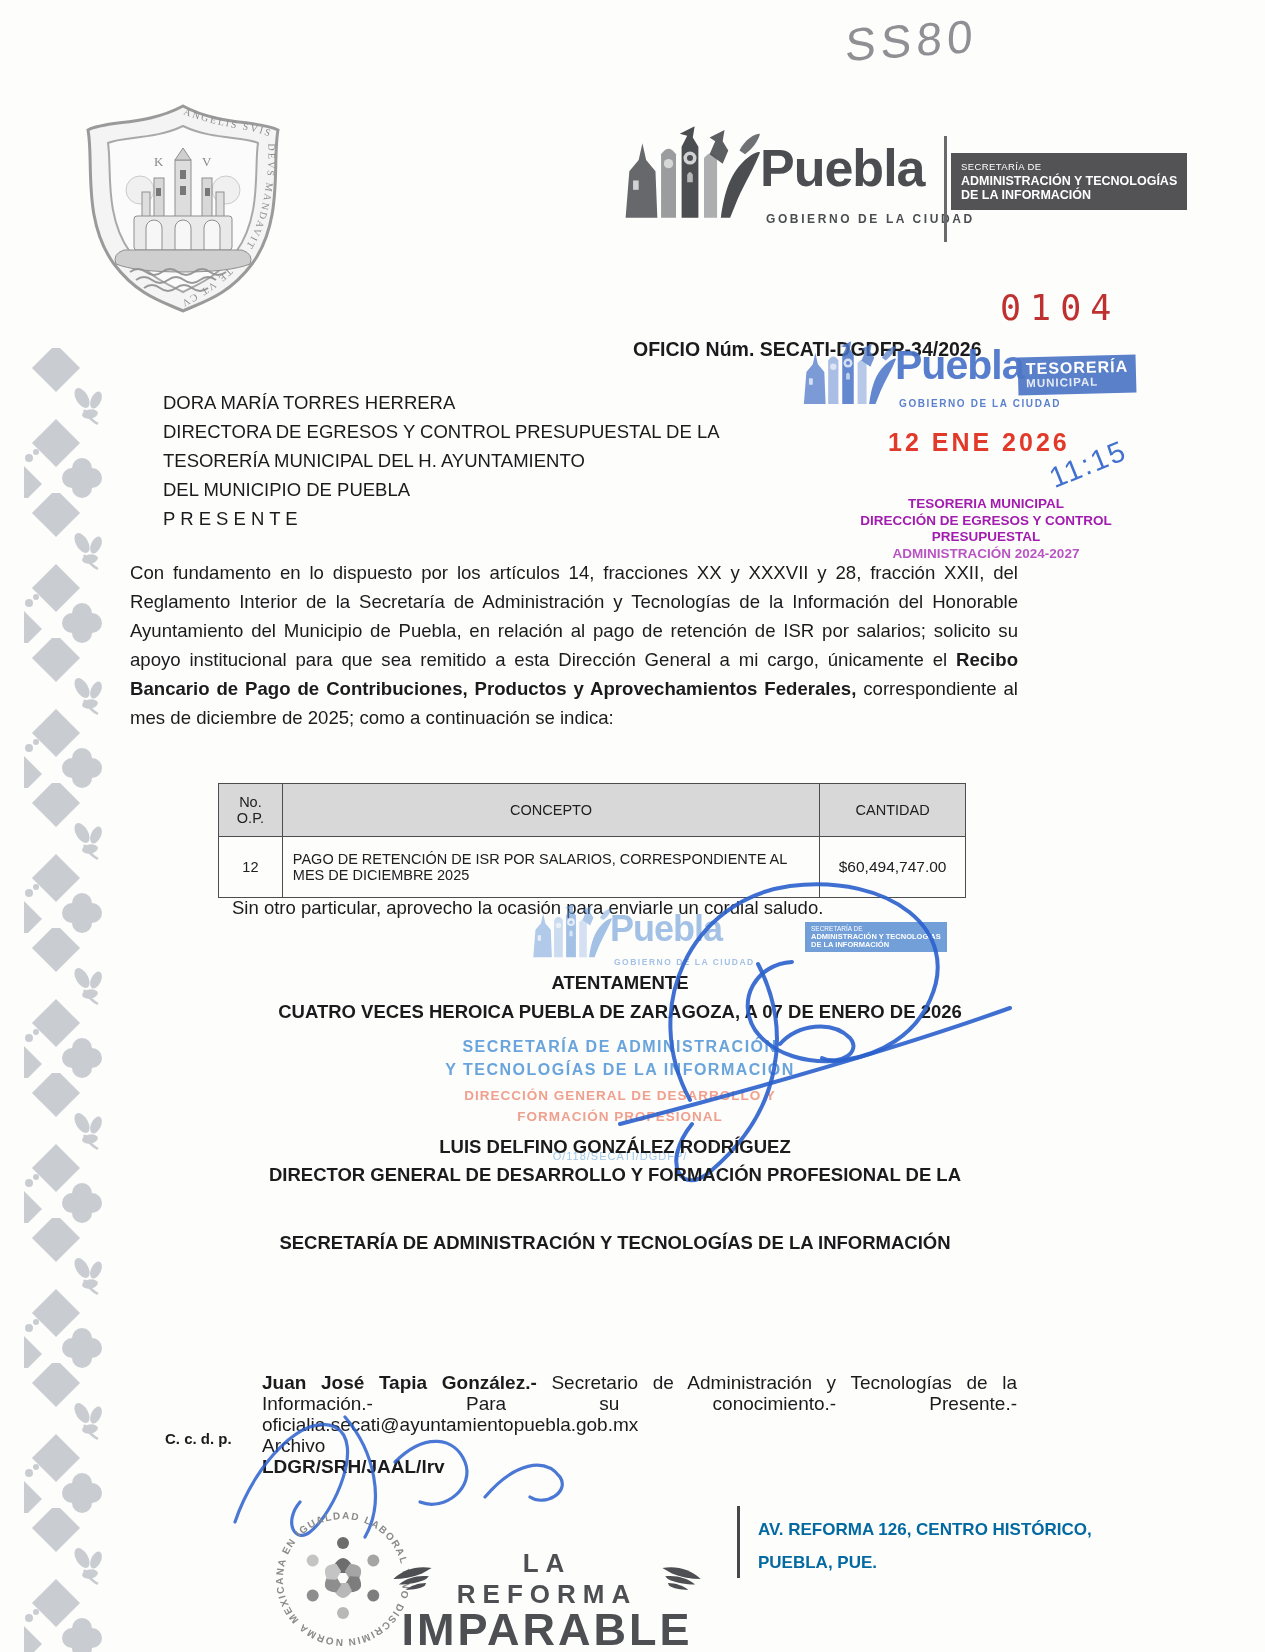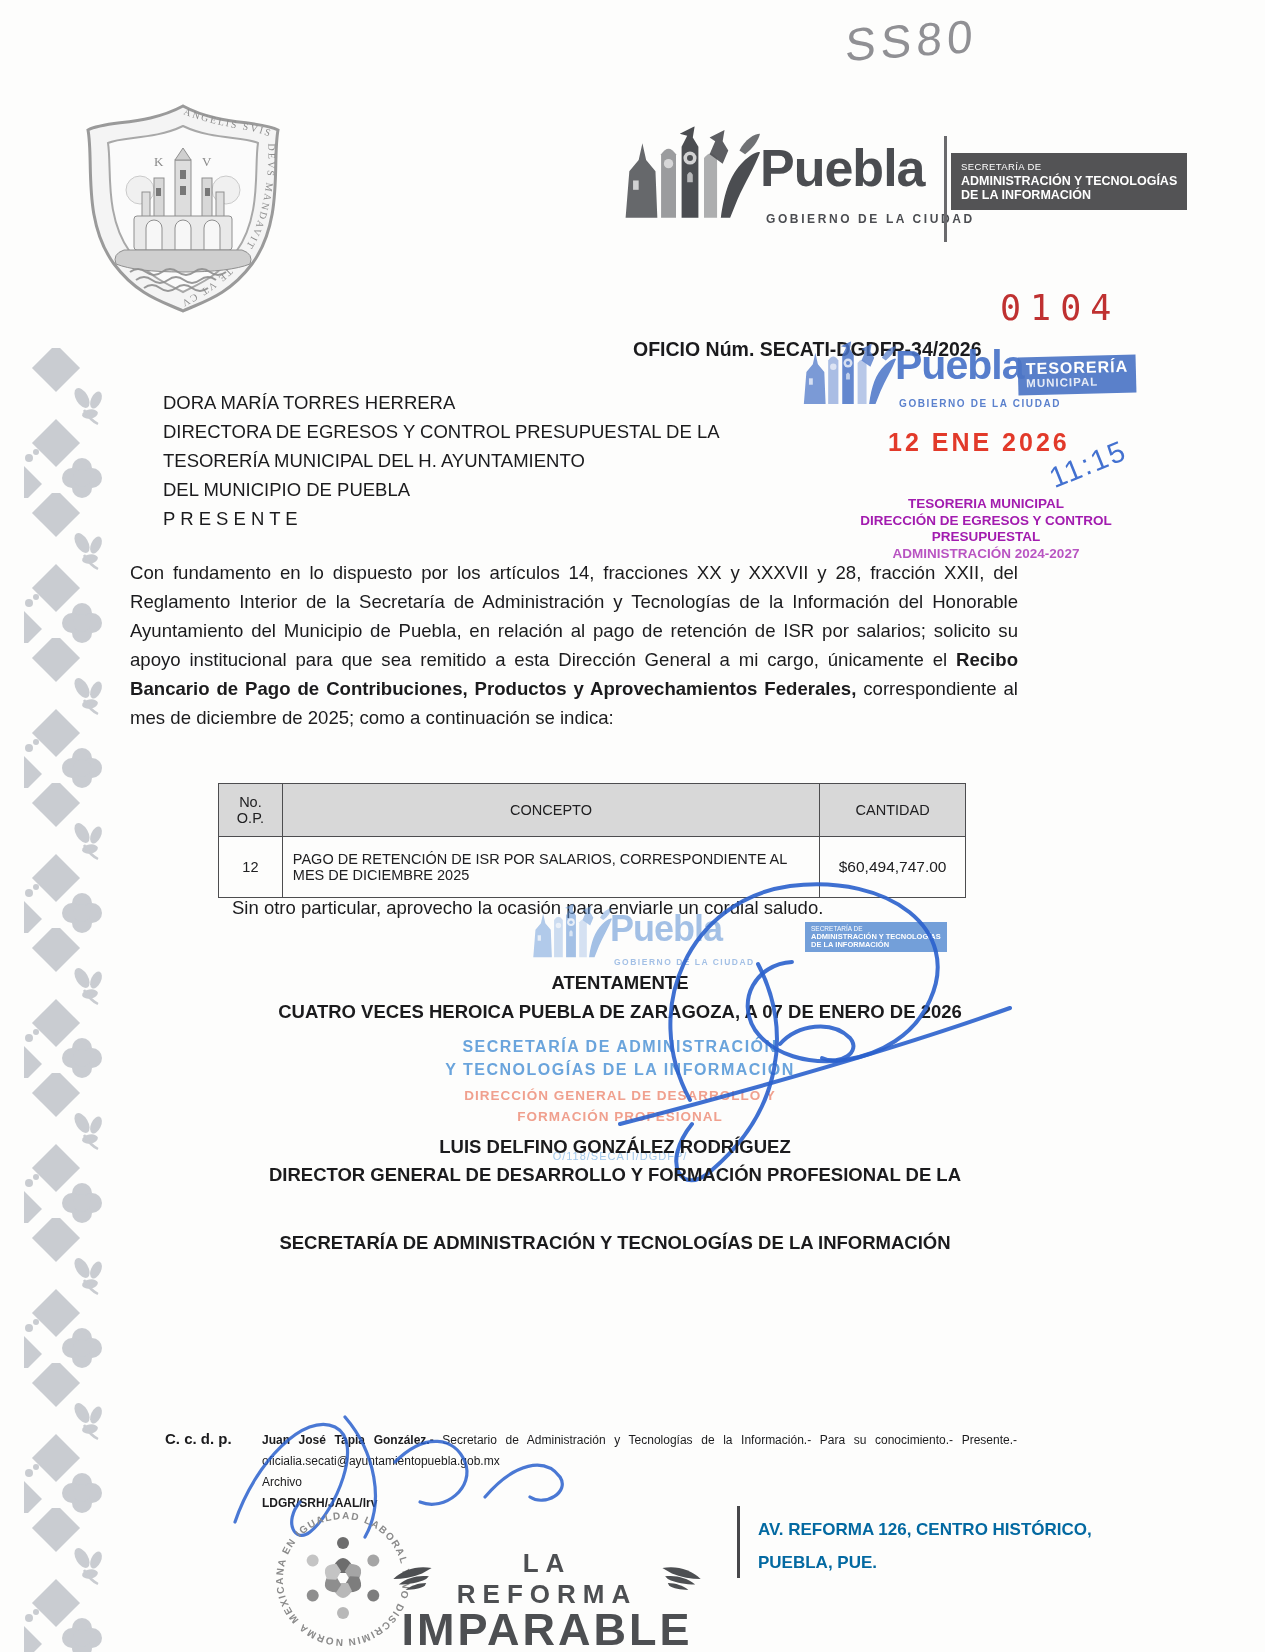--- a/index.html
+++ b/index.html
@@ -66,21 +66,21 @@
   .ghost{opacity:.55;}
   .gh-word{left:610px;top:908px;font-size:36px;color:#5b8fd4;}
   .gh-tag{left:614px;top:957px;font-size:8.5px;font-weight:bold;letter-spacing:1.5px;color:#5b8fd4;}
   .gh-badge{left:805px;top:922px;background:#5b8fd4;color:#fff;padding:3px 6px;line-height:8px;opacity:.85;}
   .gh-badge .b1{font-size:6.5px;display:block;}
   .gh-badge .b2{font-size:7.5px;font-weight:bold;display:block;}
   .names{left:150px;width:930px;text-align:center;font-weight:bold;font-size:18.5px;white-space:nowrap;}
   .nm1{top:1136px;}.nm2{top:1164px;}.nm3{top:1192px;margin-top:40px;}
   
   .ccdp-label{left:165px;top:1430px;font-size:15px;font-weight:bold;}
-  .ccdp{left:262px;top:1430px;width:755px;font-size:12px;line-height:21px;}
+  .ccdp{left:262px;top:1372px;width:755px;font-size:19px;line-height:21px;}
   .jline{text-align:justify;text-align-last:justify;}
   .ccdp .bold{font-weight:bold;}
   
   .capital{left:392px;top:1548px;width:310px;text-align:center;color:#4d4f52;}
   .cap-row{display:flex;align-items:center;justify-content:center;gap:6px;}
   .cap1{font-size:26px;font-weight:bold;letter-spacing:7px;}
   .cap2{font-size:45px;font-weight:bold;letter-spacing:3px;margin-top:-6px;}
   .divider{left:737px;top:1506px;width:3px;height:72px;background:#47474a;}
   .address{left:758px;top:1513px;font-size:17px;font-weight:bold;color:#0369a1;line-height:33px;white-space:nowrap;}
   svg{display:block;}

